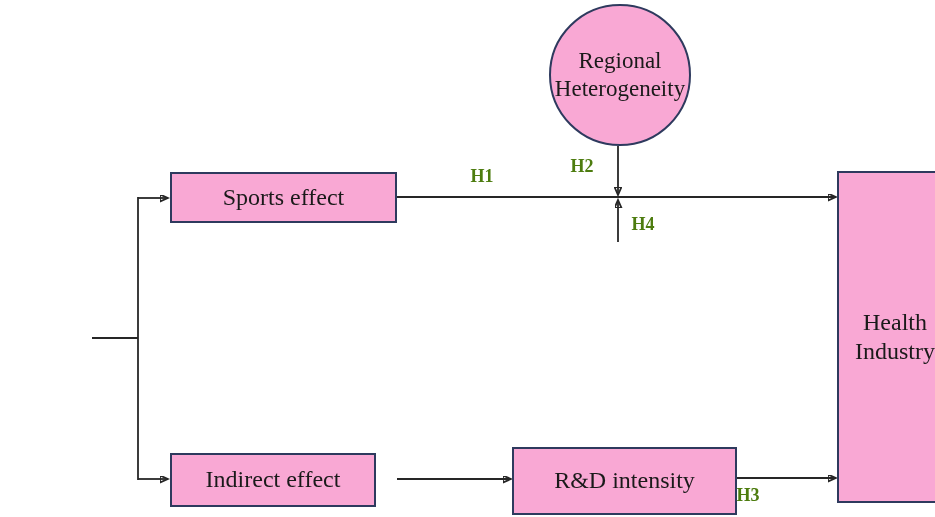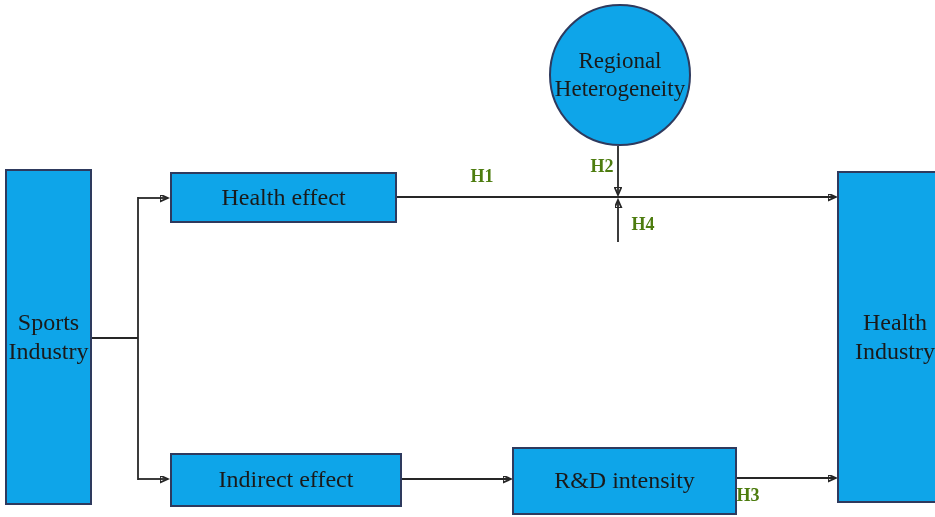--- a/index.html
+++ b/index.html
@@ -25,50 +25,50 @@
   }
   svg.wires path {
     stroke: #262626;
     stroke-width: 1.8;
     fill: none;
   }
   .node {
     position: absolute;
     box-sizing: border-box;
     border: 2px solid #2e3a5e;
-    background: #0ea5e9;
+    background: #f9a8d4;
     display: flex;
     align-items: center;
     justify-content: center;
     text-align: center;
     font-size: 24px;
     line-height: 1.22;
   }
   .rect-node { border-width: 2px; }
   .circle-node {
     border-radius: 50%;
     border-width: 2px;
   }
   .node-sports    { left: 5px;   top: 169px; width: 87px;  height: 336px; }
   .node-direct    { left: 170px; top: 172px; width: 227px; height: 51px; }
-  .node-indirect  { left: 170px; top: 453px; width: 232px; height: 54px; }
+  .node-indirect  { left: 170px; top: 453px; width: 206px; height: 54px; }
   .node-rd        { left: 512px; top: 447px; width: 225px; height: 68px; }
   .node-health    { left: 837px; top: 171px; width: 116px;  height: 332px; }
   .node-regional  { left: 549px; top: 4px;   width: 142px; height: 142px; font-size: 23px; }
   .node-threshold { left: 552px; top: 242px; width: 136px; height: 136px; }
   .hlabel {
     position: absolute;
     transform: translate(-50%, -50%);
     font-weight: bold;
     font-size: 18px;
     color: #4d7c0f;
     white-space: nowrap;
   }
   .hlabel-h1 { left: 482px; top: 176px; }
-  .hlabel-h2 { left: 602px; top: 166px; }
+  .hlabel-h2 { left: 582px; top: 166px; }
   .hlabel-h4 { left: 643px; top: 224px; }
   .hlabel-h3 { left: 748px; top: 495px; }
 </style>
 </head>
 <body>
 
 <div class="canvas">
 
   <svg class="wires" viewBox="0 0 935 517" xmlns="http://www.w3.org/2000/svg">
     <defs>
@@ -85,26 +85,23 @@
     <path d="M397,197 L836,197" marker-end="url(#arrow)"></path>
 
     <path d="M618,146 L618,195" marker-end="url(#arrow)"></path>
 
     <path d="M618,242 L618,200" marker-end="url(#arrow)"></path>
 
     <path d="M397,479 L511,479" marker-end="url(#arrow)"></path>
     <path d="M737,478 L836,478" marker-end="url(#arrow)"></path>
   </svg>
 
-  <div class="node rect-node node-sports">
-    <span>Sports Industry</span>
-  </div>
 
   <div class="node rect-node node-direct">
-    <span>Health effect</span>
+    <span>Sports effect</span>
   </div>
 
   <div class="node rect-node node-indirect">
     <span>Indirect effect</span>
   </div>
 
   <div class="node rect-node node-rd">
     <span>R&amp;D intensity</span>
   </div>
 

